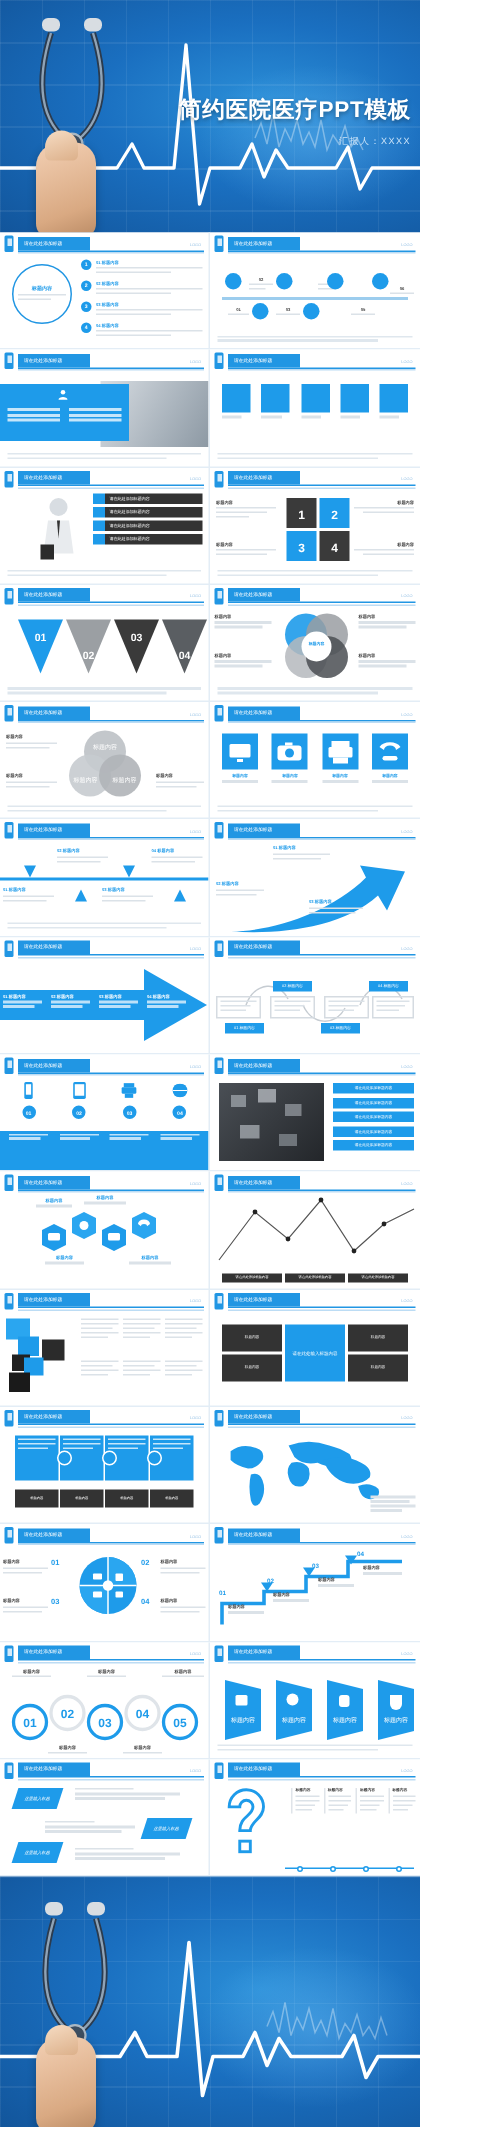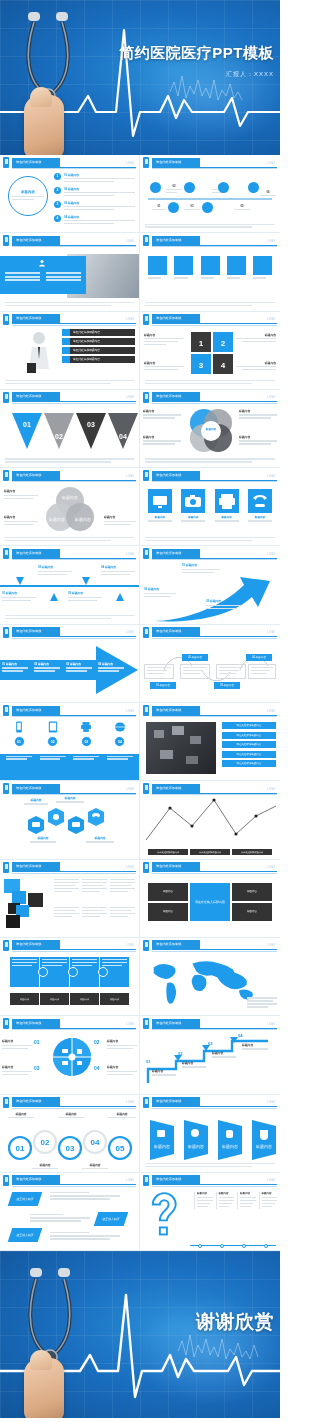--- a/index.html
+++ b/index.html
@@ -18,21 +18,21 @@
   .hero.closing { height:167px; }
   .hero .grid-lines{ position:absolute; inset:0;
     background-image:
       repeating-linear-gradient(to right, rgba(255,255,255,.07) 0 1px, transparent 1px 28px),
       repeating-linear-gradient(to bottom, rgba(255,255,255,.07) 0 1px, transparent 1px 28px);
   }
   .hero .glow{ position:absolute; left:45%; top:25%; width:60%; height:70%;
     background:radial-gradient(ellipse at center, rgba(120,200,255,.35), transparent 65%); }
   .hero svg.ekg { position:absolute; left:0; bottom:0; width:100%; height:100%; }
   .hero .title-wrap{ position:absolute; right:6px; text-align:right; }
-  .hero.cover .title-wrap{ top:44px; }
+  .hero.cover .title-wrap{ top:64px; }
   .hero.closing .title-wrap{ top:58px; }
   .hero .h-title{ color:#fff; font-weight:bold; letter-spacing:.5px;
      text-shadow:0 1px 3px rgba(0,0,0,.35); }
   .hero.cover .h-title{ font-size:15px; }
   .hero.closing .h-title{ font-size:19px; }
   .hero .h-sub{ color:#cfe6fa; font-size:6px; margin-top:7px; letter-spacing:1px; }
 
   
   .steth{ position:absolute; left:14px; top:4px; width:72px; height:150px; }
   .hero.closing .steth{ left:16px; top:8px; height:158px; }
@@ -1280,18 +1280,15 @@
         <path d="M20 20 C10 54, 12 84, 34 98 C56 84, 58 54, 48 20" fill="none" stroke="#2b3b4e" stroke-width="4"></path>
         <path d="M20 20 C10 54, 12 84, 34 98 C56 84, 58 54, 48 20" fill="none" stroke="#8fa3b6" stroke-width="1.6"></path>
         <rect x="14" y="9" width="12" height="9" rx="4" fill="#d8dde2"></rect>
         <rect x="42" y="9" width="12" height="9" rx="4" fill="#d8dde2"></rect>
         <path d="M34 98 C34 118, 30 130, 28 146" fill="none" stroke="#2b3b4e" stroke-width="4"></path>
         <circle cx="34" cy="98" r="7" fill="#3d4e60" stroke="#aab8c4" stroke-width="1.5"></circle>
       </svg>
     </div>
     <div class="hand"></div>
 
-    <div class="title-wrap">
-      <div class="h-title">谢谢欣赏</div>
-    </div>
   </div>
 
 </div>
 
 </body></html>

